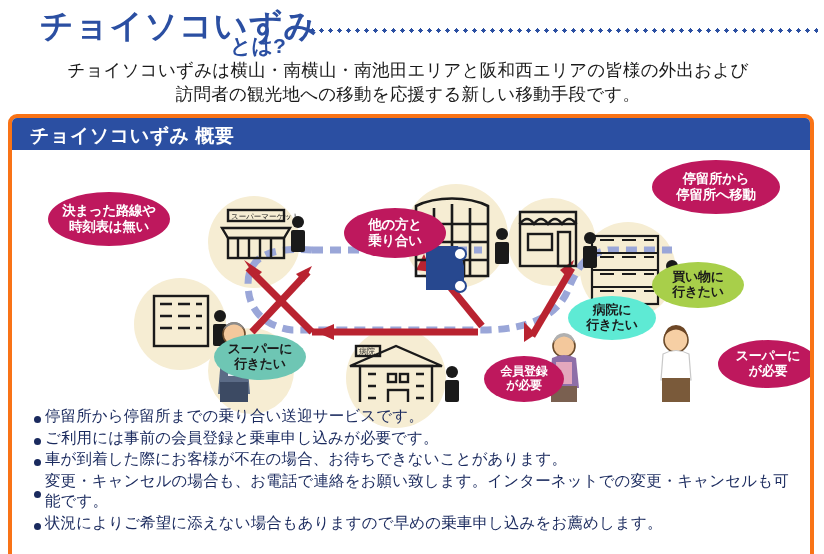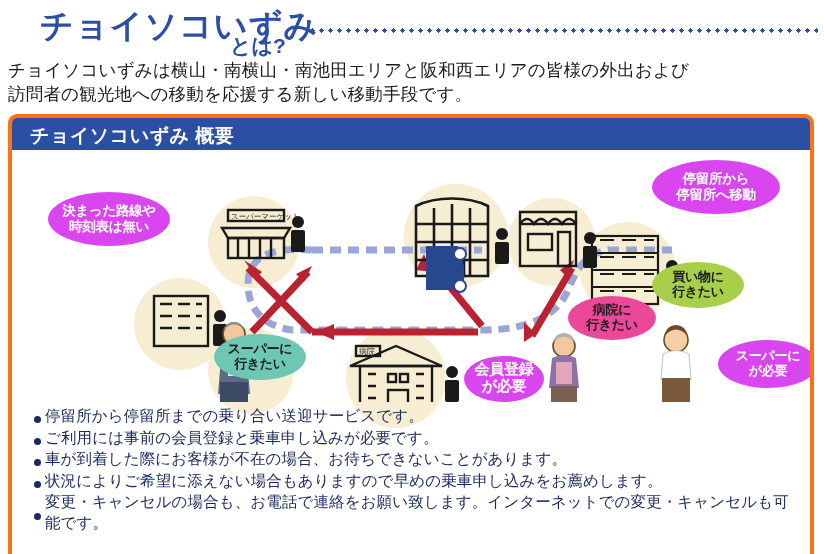--- a/index.html
+++ b/index.html
@@ -28,21 +28,21 @@
   .hdr-dots{
     position:absolute;left:300px;top:24px;right:0;height:5px;
     background-image:radial-gradient(circle closest-side,#2b4fa2 85%,transparent 86%);
     background-size:9px 5px;background-repeat:repeat-x;background-position:0 0;
   }
 
   
   .lead{
     position:absolute;left:8px;top:58px;width:800px;
     font-size:17.5px;line-height:24px;color:#1a1a1a;font-weight:500;
-    white-space:pre-line;letter-spacing:.2px;
+    white-space:pre-line;letter-spacing:.2px;text-align:center;
   }
 
   
   .panel{
     position:absolute;left:8px;top:114px;width:806px;height:480px;
     border:4px solid #f97316;border-radius:9px;
     background:#ffffff;box-sizing:border-box;overflow:hidden;
   }
   .panel-bar{
     position:absolute;left:0;top:0;width:100%;height:32px;
@@ -62,23 +62,23 @@
 
   
   .bub{
     position:absolute;
     display:flex;align-items:center;justify-content:center;
     text-align:center;font-weight:bold;color:#ffffff;
     border-radius:50%/50%;
     line-height:1.15;white-space:pre-line;
     letter-spacing:-.3px;
   }
-  .bub.orange{background:#d946ef;}
+  .bub.orange{background:#be185d;}
   .bub.teal{background:#6ec6b4;color:#1a1a1a;}
-  .bub.cyan{background:#ec4899;color:#1a1a1a;}
+  .bub.cyan{background:#5eead4;color:#1a1a1a;}
   .bub.green{background:#a8cf4a;color:#1a1a1a;}
 
   
   .bullets{
     position:absolute;left:22px;top:288px;width:770px;
     font-size:15.5px;line-height:20.5px;color:#1a2a5e;font-weight:500;
     letter-spacing:.1px;
   }
   .bullets .li{display:flex;align-items:center;margin-bottom:1px;}
   .bullets .dot{
@@ -247,34 +247,36 @@
           <circle cx="664" cy="190" r="12" fill="#f6cfa4" stroke="#6a4a2a" stroke-width="1.6"></circle>
           <path d="M652,186 q12,-13 24,0 q-3,-11 -12,-11 q-9,0 -12,11 Z" fill="#6d4726"></path>
           <path d="M651,204 q13,-7 26,0 l2,26 l-30,0 Z" fill="#ffffff" stroke="#c8c8c8" stroke-width="1.2"></path>
           <rect x="650" y="228" width="28" height="24" fill="#7a5a3a"></rect>
         </g>
       </svg>
 
       <div class="bub orange" style="left:36px;top:42px;width:122px;height:54px;font-size:13.5px;">決まった路線や
 時刻表は無い</div>
 
+      <div class="bub orange" style="left:332px;top:58px;width:102px;height:50px;font-size:13.5px;">他の方と
+乗り合い</div>
 
       <div class="bub orange" style="left:640px;top:10px;width:128px;height:54px;font-size:13.5px;">停留所から
 停留所へ移動</div>
 
       <div class="bub teal" style="left:202px;top:184px;width:92px;height:46px;font-size:13px;">スーパーに
 行きたい</div>
 
       <div class="bub cyan" style="left:556px;top:146px;width:88px;height:44px;font-size:13px;">病院に
 行きたい</div>
 
       <div class="bub green" style="left:640px;top:112px;width:92px;height:46px;font-size:13px;">買い物に
 行きたい</div>
 
-      <div class="bub orange" style="left:452px;top:206px;width:80px;height:46px;font-size:15px;font-family:Liberation Mono, monospace;">会員登録
+      <div class="bub orange" style="left:472px;top:206px;width:80px;height:46px;font-size:12px;">会員登録
 が必要</div>
 
       <div class="bub orange" style="left:706px;top:190px;width:100px;height:48px;font-size:13px;">スーパーに
 が必要</div>
     </div>
 
     <div class="bullets">
       <div class="li">
         <span class="dot"></span>
         <span class="txt">停留所から停留所までの乗り合い送迎サービスです。</span>
@@ -282,22 +284,22 @@
       <div class="li">
         <span class="dot"></span>
         <span class="txt">ご利用には事前の会員登録と乗車申し込みが必要です。</span>
       </div>
       <div class="li">
         <span class="dot"></span>
         <span class="txt">車が到着した際にお客様が不在の場合、お待ちできないことがあります。</span>
       </div>
       <div class="li">
         <span class="dot"></span>
+        <span class="txt">変更・キャンセルの場合も、お電話で連絡をお願い致します。インターネットでの変更・キャンセルも可能です。</span>
+      </div>
+      <div class="li">
+        <span class="dot"></span>
         <span class="txt">状況によりご希望に添えない場合もありますので早めの乗車申し込みをお薦めします。</span>
-      </div>
-      <div class="li">
-        <span class="dot"></span>
-        <span class="txt">変更・キャンセルの場合も、お電話で連絡をお願い致します。インターネットでの変更・キャンセルも可能です。</span>
       </div>
 
     </div>
   </div>
 </div>
 
 </body></html>

